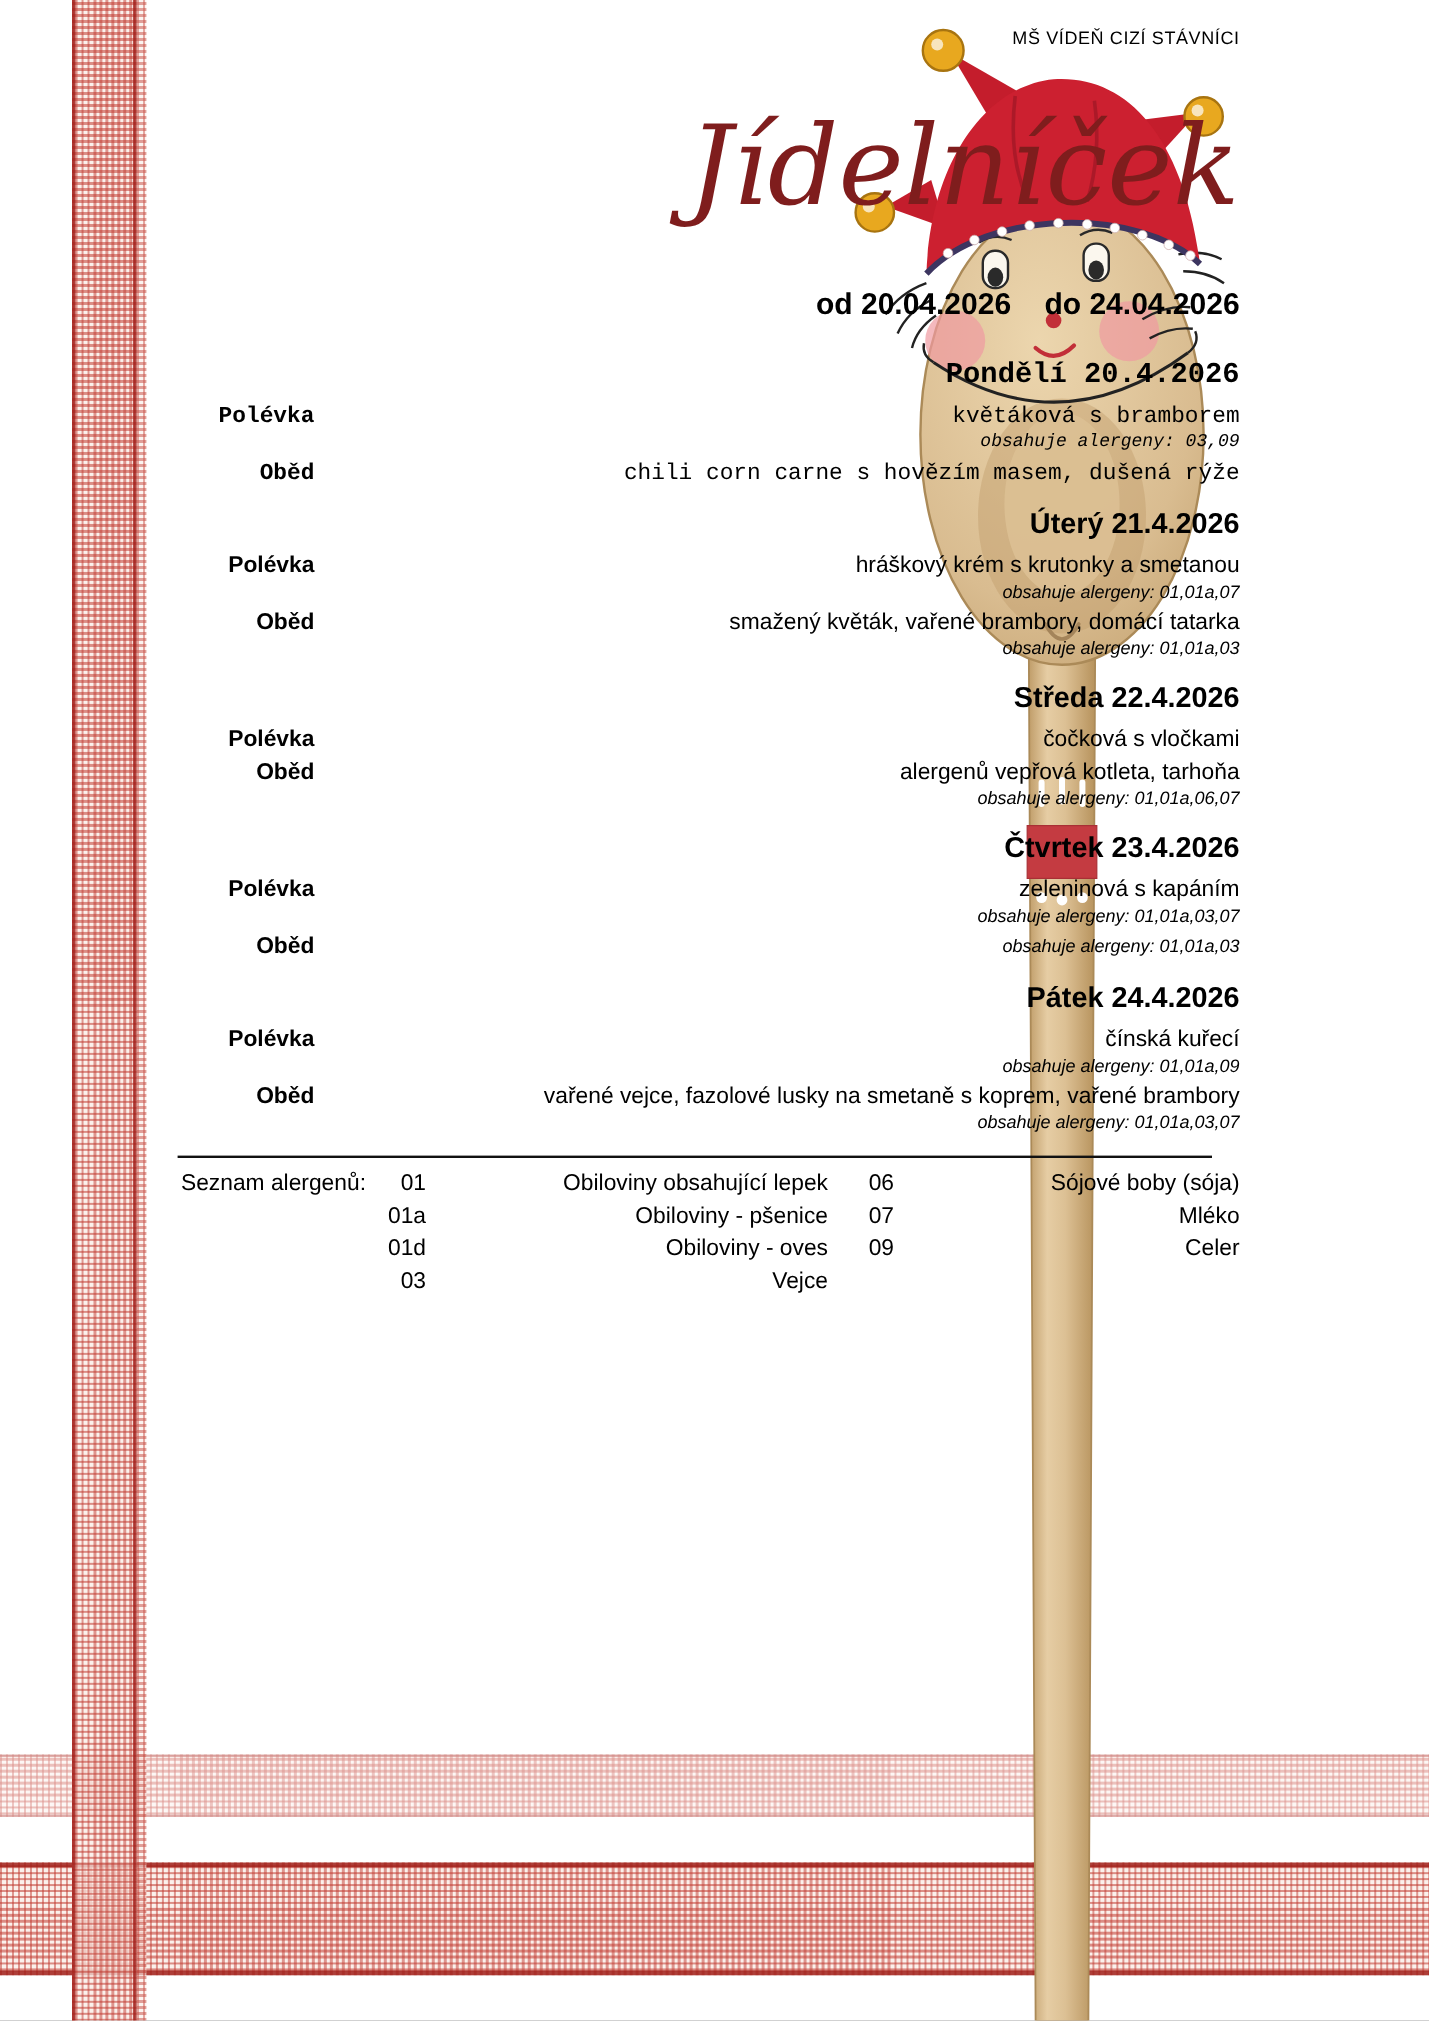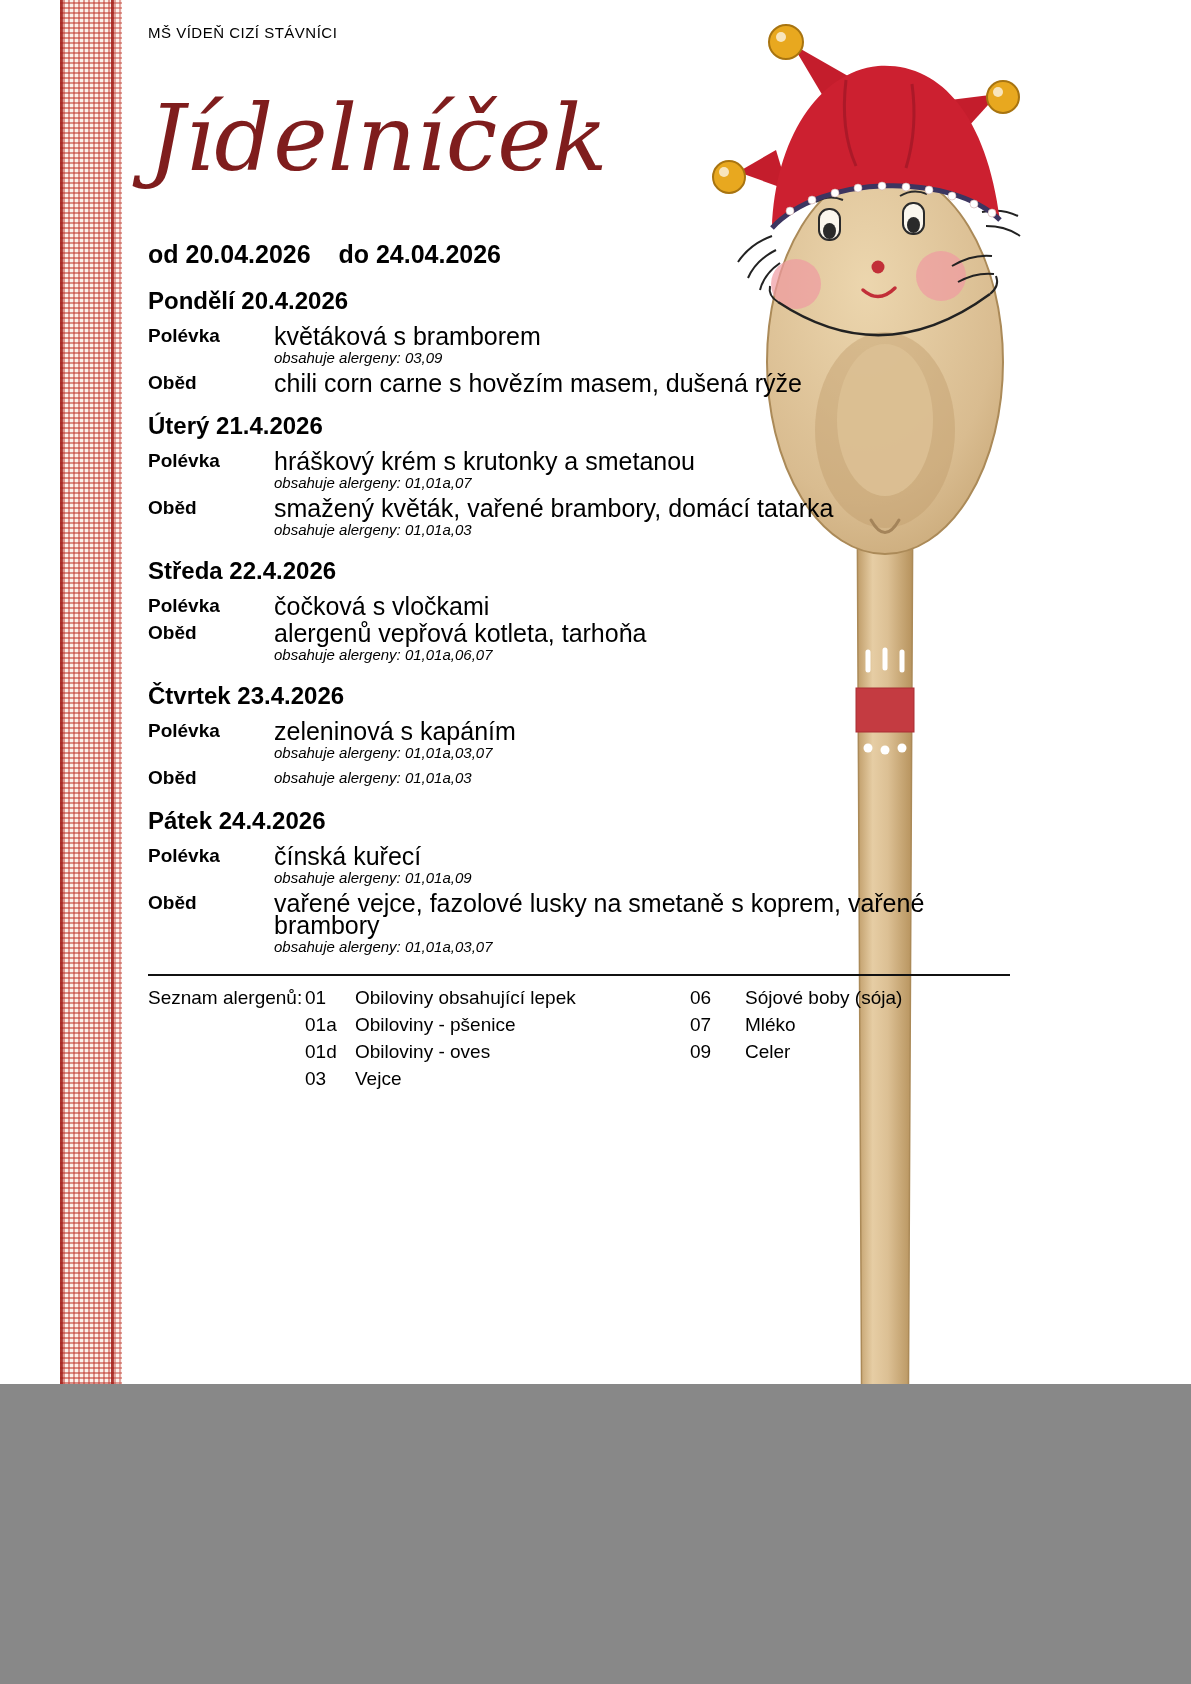--- a/index.html
+++ b/index.html
@@ -1,23 +1,24 @@
 <!DOCTYPE html>
 <html><head>
 <meta charset="utf-8">
 <style>
   html,body{margin:0;padding:0;background:#888;}
   .page{
     position:relative;
-    width:1191px;height:1384px;
+    width:1191px;height:1684px;
     margin:0 auto;
     background:#ffffff;
     overflow:hidden;
     font-family:"Liberation Sans", sans-serif;
     color:#000;
+    text-align:right;
   }
 
   
   .weave{
     position:absolute;
     background-color:rgba(250,236,230,0.75);
     background-image:
       repeating-linear-gradient(0deg, rgba(193,58,48,0.55) 0 2px, rgba(255,255,255,0) 2px 5px),
       repeating-linear-gradient(90deg, rgba(193,58,48,0.50) 0 2px, rgba(255,255,255,0) 2px 5px);
     z-index:1;
@@ -40,25 +41,25 @@
     margin-top:50px;
     font-family:"DejaVu Serif", serif;
     font-style:italic;
     font-size:92px;
     line-height:1.05;
     color:#7f1d1d;
   }
   .date-range{margin-top:52px;font-size:25px;font-weight:bold;white-space:pre;}
 
   .day{margin-top:18px;}
-  .day:first-of-type{margin-top:18px;}
+  .day:first-of-type{margin-top:30px;font-family:Liberation Mono, monospace;}
   .day-heading{font-size:24px;font-weight:bold;margin:0 0 10px 0;}
   .menu-row{display:grid;grid-template-columns:114px 1fr;align-items:start;margin-bottom:5px;gap:12px;}
   .course-label{font-weight:bold;font-size:19px;line-height:22px;}
-  .dish-name{font-size:25px;line-height:22px;}
+  .dish-name{font-size:19px;line-height:22px;}
   .allergen-note{font-size:15px;font-style:italic;line-height:19px;margin-top:1px;}
 
   .divider{margin-top:18px;width:862px;border-top:2px solid #111;height:0;}
 
   .allergen-grid{
     display:grid;
     grid-template-columns:157px 50px 335px 55px 1fr;
     font-size:19px;line-height:27px;margin-top:8px;
   }
   .allergen-grid .code{}

